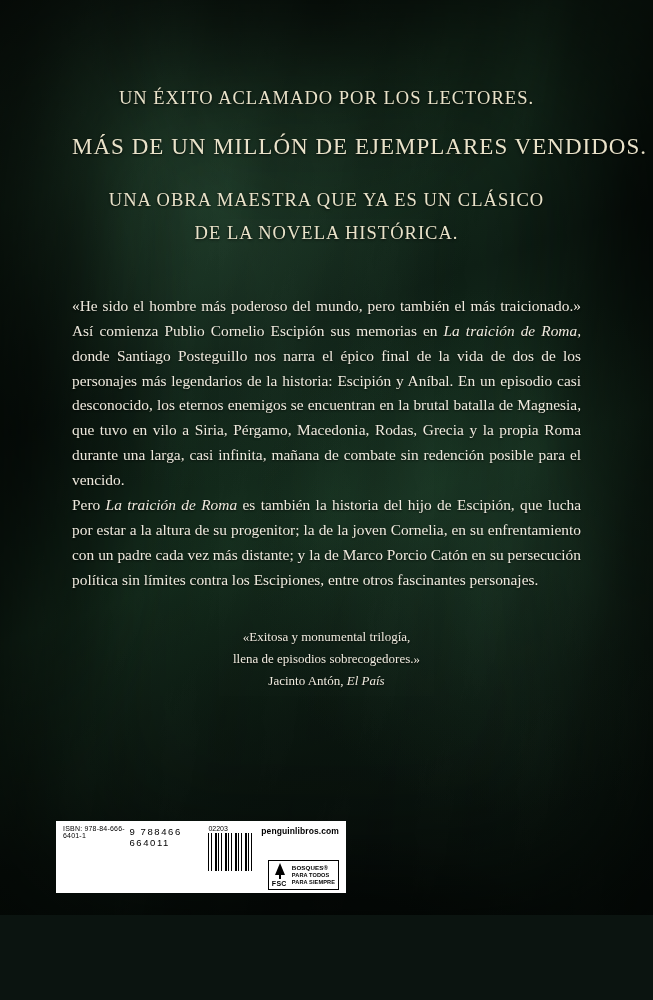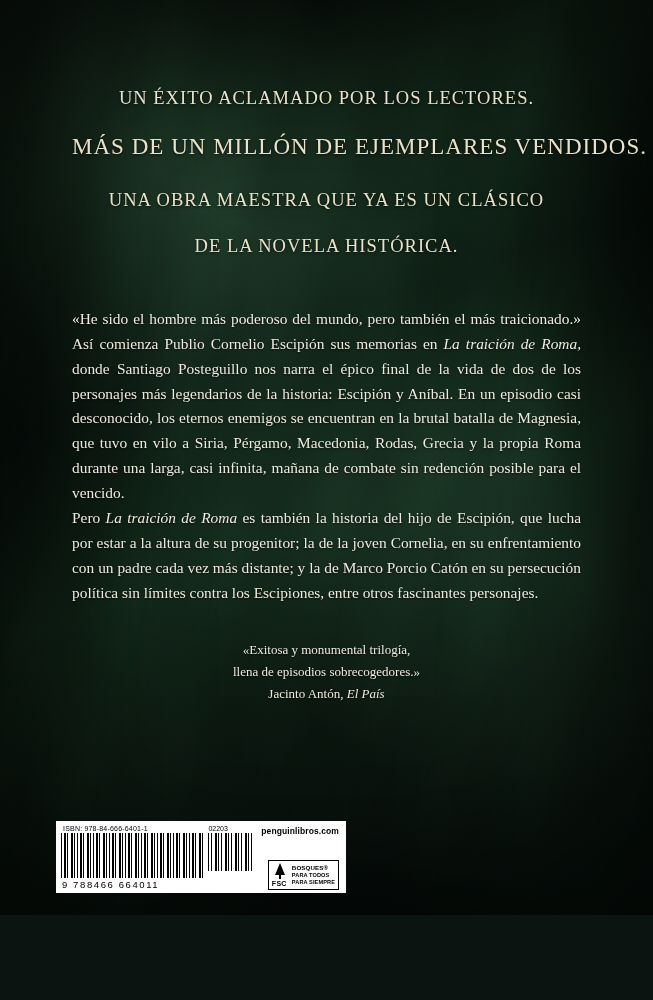--- a/index.html
+++ b/index.html
@@ -77,21 +77,21 @@
     font-family: "Liberation Serif", serif;
     letter-spacing: 0.055em;
     font-size: 18.5px;
     line-height: 1.55;
     text-shadow: 0 1px 3px rgba(0,0,0,0.7);
   }
   .headline .hl-line { display: block; white-space: nowrap; }
   .headline .hl-1 { font-size: 18.5px; }
   .headline .hl-2 { font-size: 23px; margin-top: 16px; }
   .headline .hl-3 { font-size: 18.5px; margin-top: 22px; font-family: Liberation Serif, serif; }
-  .headline .hl-4 { font-size: 18.5px; margin-top: 17px; }
+  .headline .hl-4 { font-size: 18.5px; margin-top: 4px; }
 
   
   .blurb {
     margin-top: 46px;
     color: #efeade;
     font-size: 15.4px;
     line-height: 1.62;
     text-align: justify;
     text-justify: inter-word;
     hyphens: manual;
@@ -121,21 +121,20 @@
     height: 72px;
     background: #ffffff;
     display: flex;
     align-items: stretch;
     box-sizing: border-box;
     padding: 4px 5px 3px 5px;
   }
   .bc-left {
     width: 152px;
     display: flex;
-    flex-direction: column;
     box-sizing: border-box;
   }
   .isbn-text {
     font-family: "Liberation Sans", sans-serif;
     font-size: 7px;
     color: #000;
     letter-spacing: 0.2px;
     padding-left: 2px;
     margin-bottom: 1px;
   }

